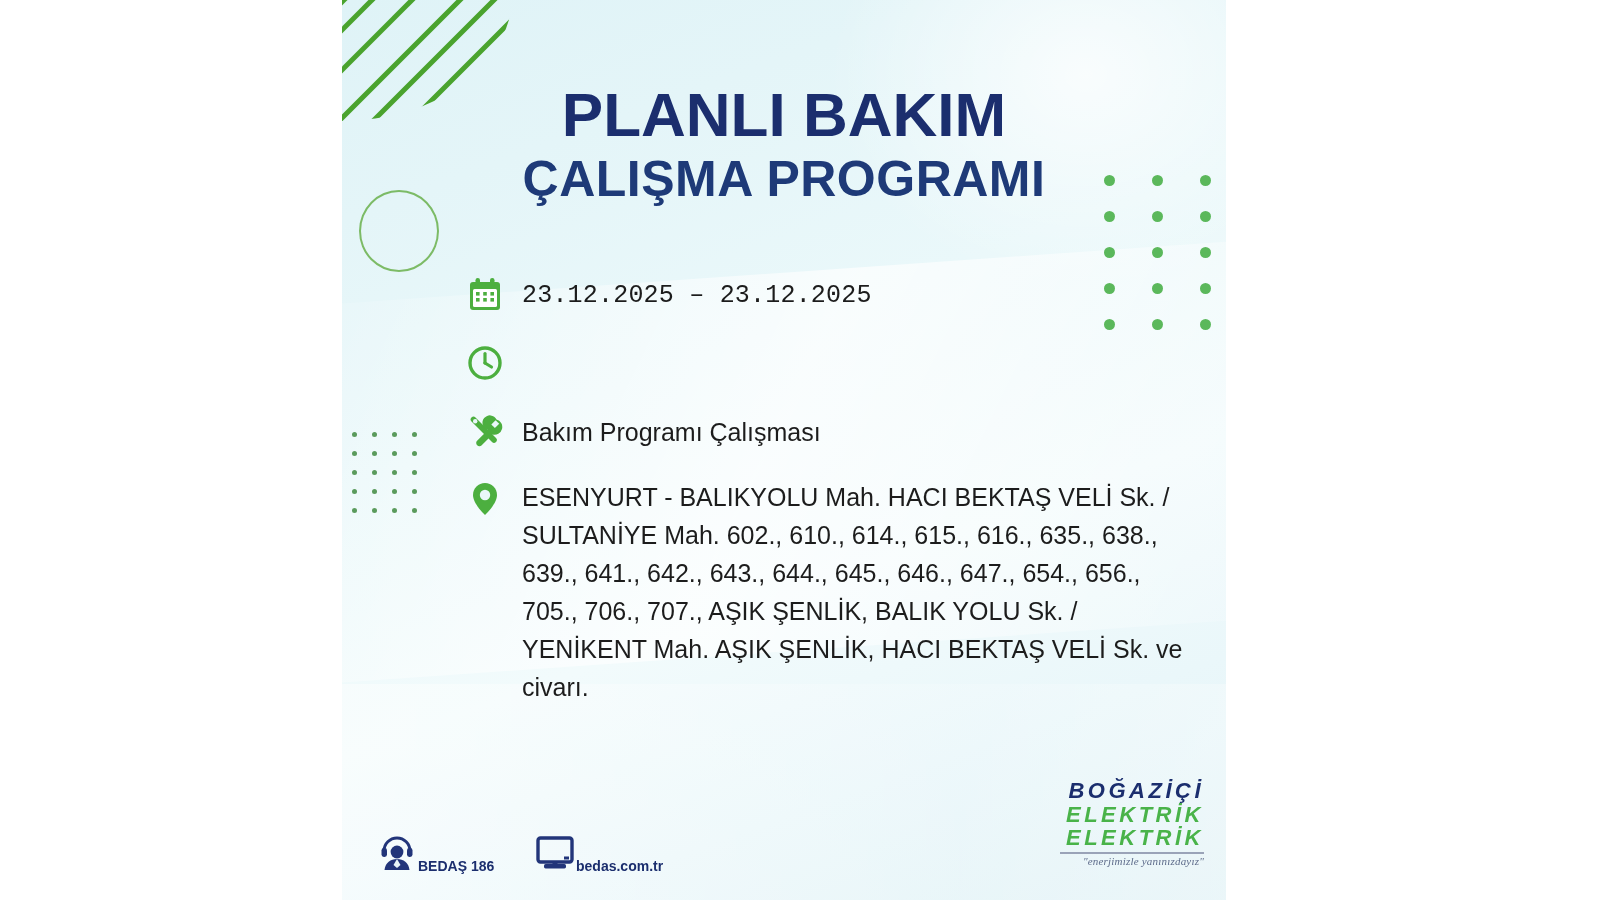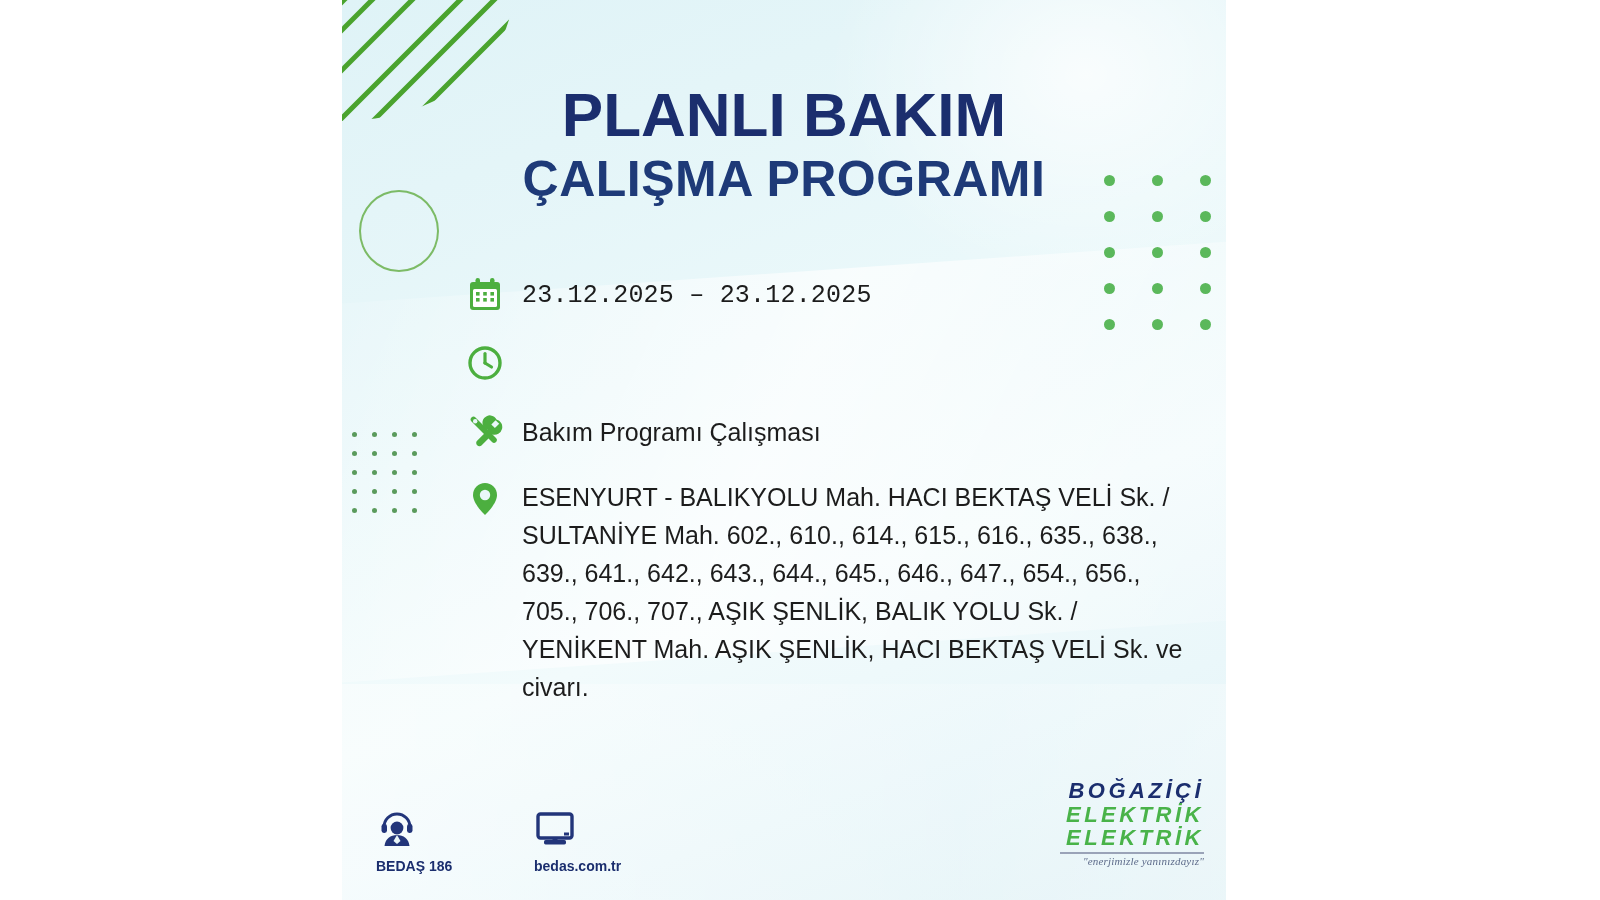--- a/index.html
+++ b/index.html
@@ -176,22 +176,22 @@
   #footer-contacts {
     position: absolute;
     left: 34px;
     bottom: 26px;
     display: flex;
     align-items: flex-end;
     gap: 46px;
   }
   .contact {
     display: flex;
-    flex-direction: column;
-    align-items: flex-start;
+    flex-direction: row;
+    align-items: flex-end;
     width: 112px;
   }
   .contact-icon {
     height: 46px;
     display: flex;
     align-items: flex-end;
     justify-content: center;
   }
   .contact-label {
     margin-top: 8px;

